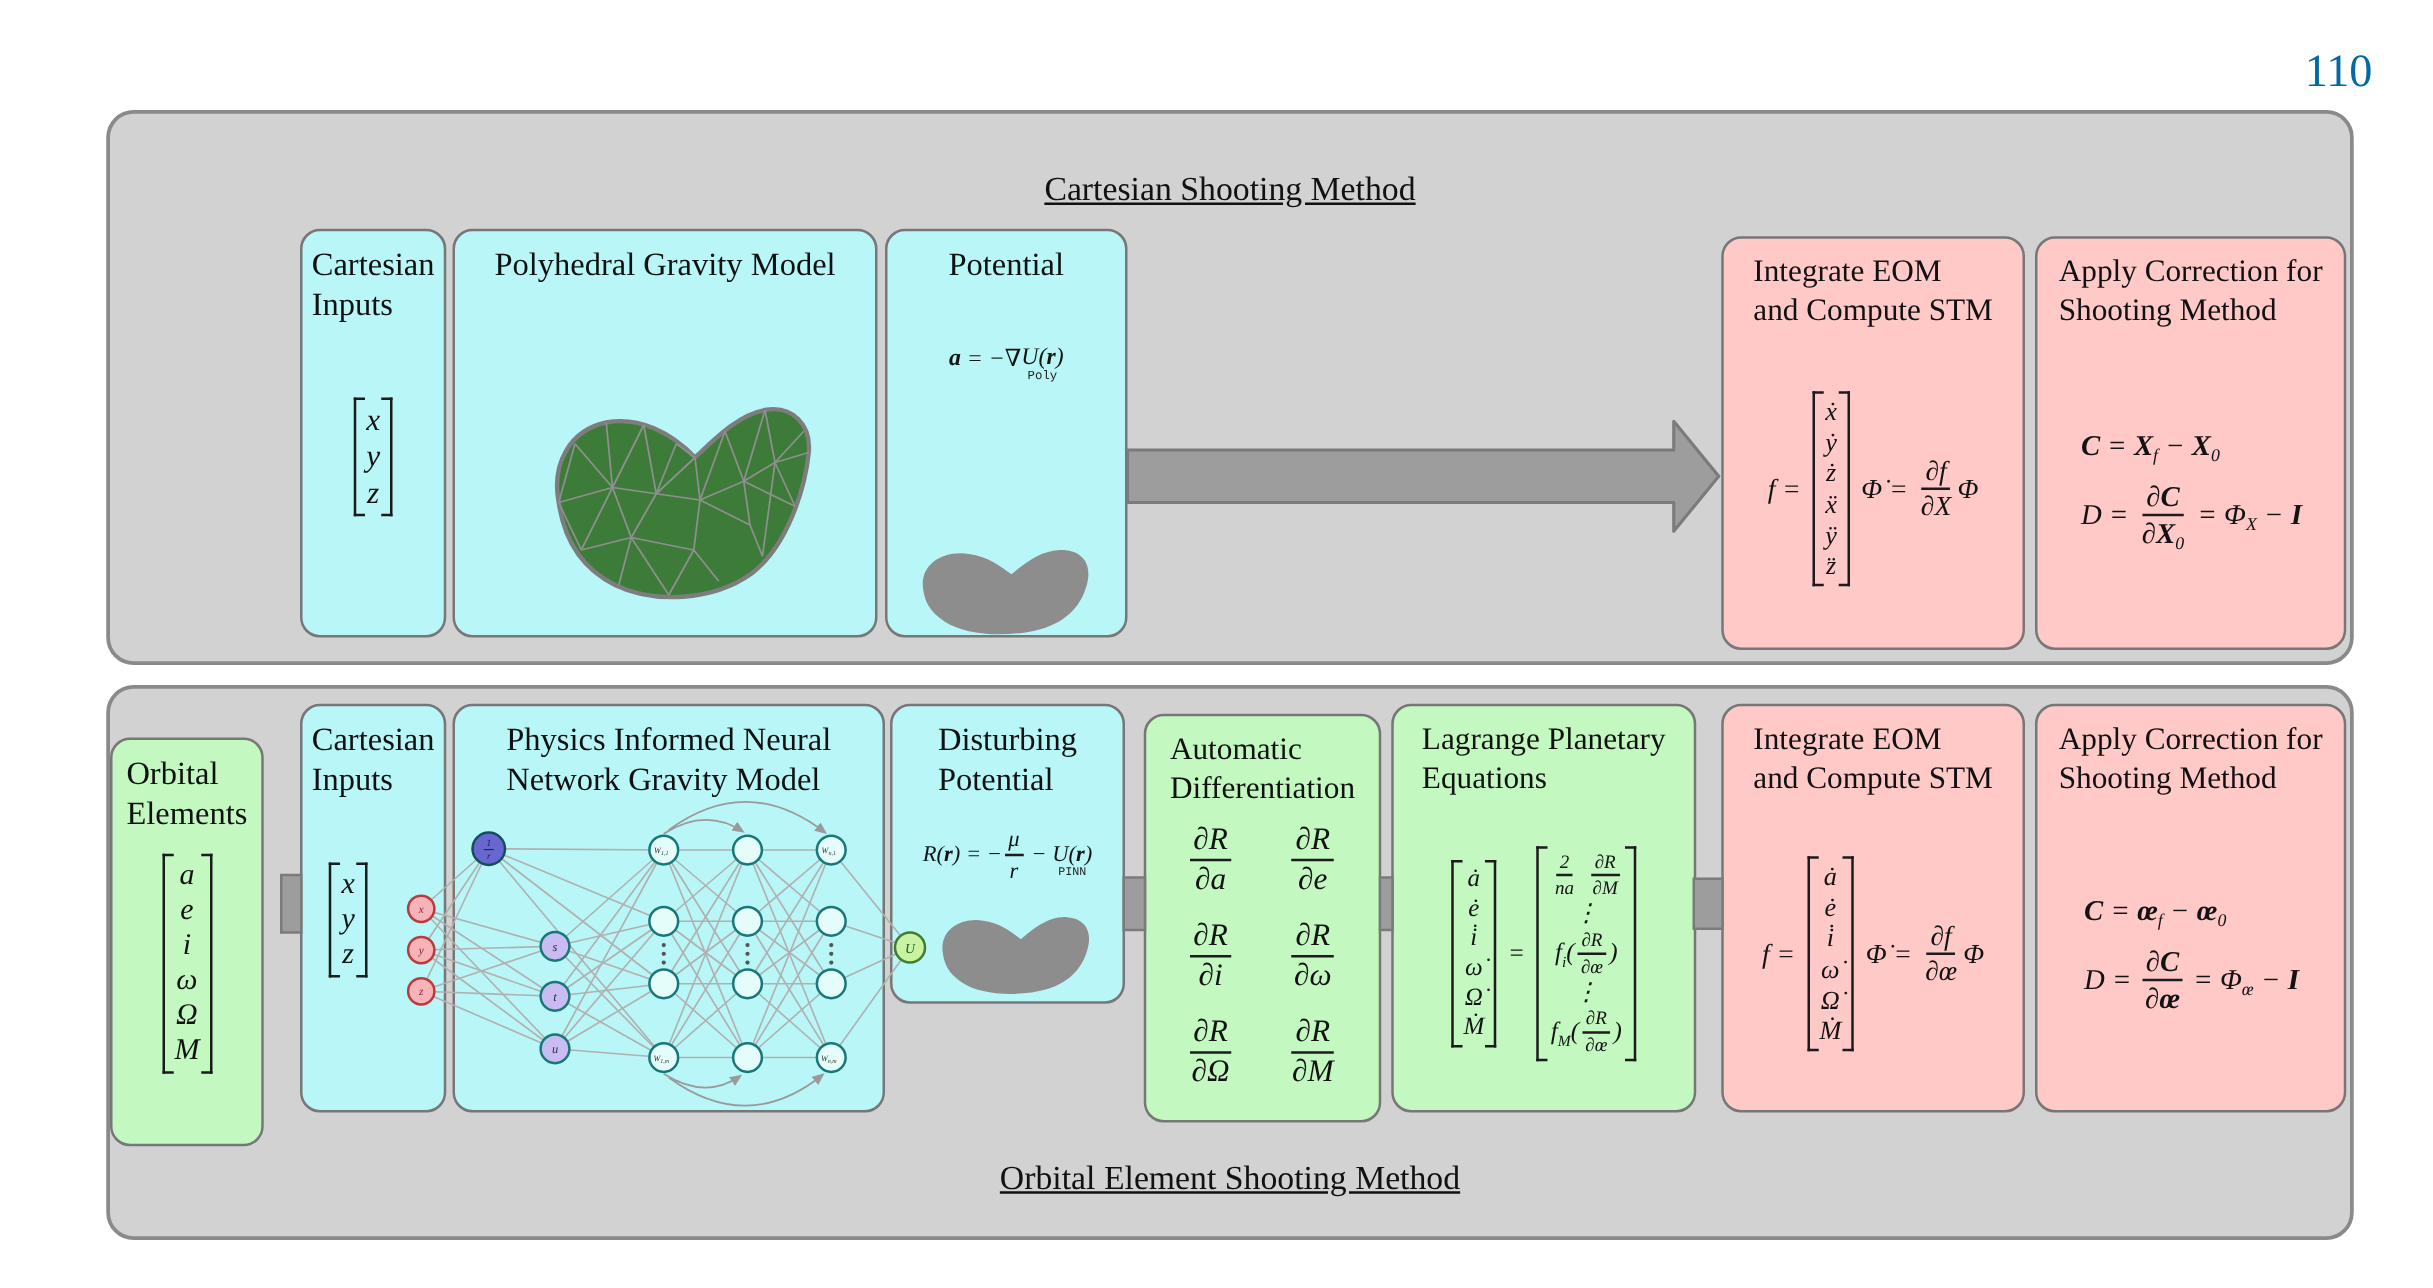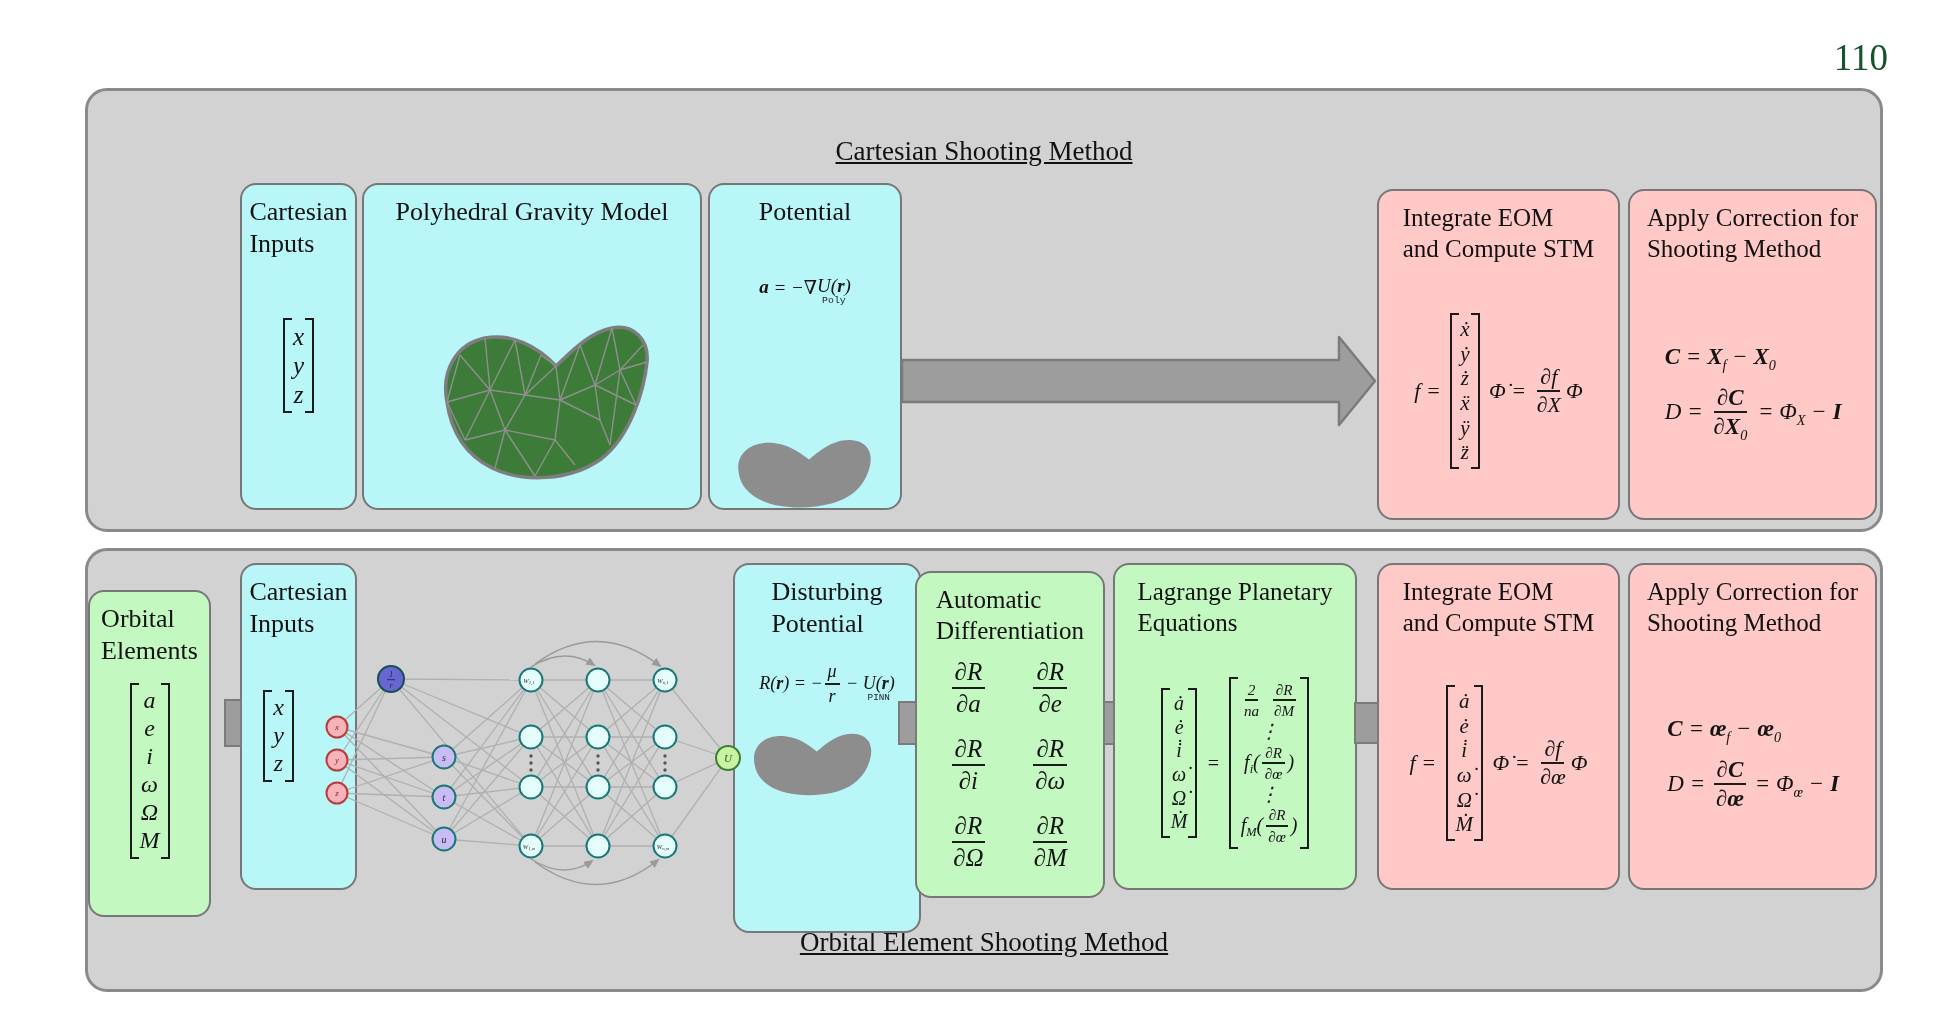--- a/index.html
+++ b/index.html
@@ -1,18 +1,18 @@
 <!DOCTYPE html>
 <html><head>
 <meta charset="utf-8">
 <style>
   html,body{margin:0;padding:0;background:#ffffff;}
   .page{position:relative;width:1946px;height:1030px;background:#ffffff;overflow:hidden;
         font-family:"Liberation Serif","DejaVu Serif",serif;color:#151515;}
-  .page-number{position:absolute;top:36px;right:58px;font-size:37px;color:#14532d;}
+  .page-number{position:absolute;top:36px;right:48px;font-size:37px;color:#0369a1;}
   .shell{position:absolute;background:#d2d2d2;border:3px solid #8a8a8a;border-radius:22px;box-sizing:border-box;}
   .shell-title{position:absolute;left:0;right:0;text-align:center;font-size:27px;color:#111;text-decoration:underline;}
   .panel{position:absolute;box-sizing:border-box;border:2.5px solid #777;border-radius:16px;
          display:flex;flex-direction:column;align-items:center;}
   .cyan{background:#b8f6f8;}
   .green{background:#c3f8c0;}
   .pink{background:#ffc9c7;}
   .panel-title{font-size:26px;line-height:1.24;text-align:left;white-space:pre-line;padding-top:11px;color:#111;}
   .panel-title.small{font-size:25px;}
   
@@ -224,22 +224,26 @@
           <span class="vrow">
             <span class="mt">y</span>
           </span>
           <span class="vrow">
             <span class="mt">z</span>
           </span>
         </span>
       </div>
   </div>
 
-
-  <div class="panel cyan" style="left:712px;top:563px;width:188px;height:370px;margin-left:21px;">
+  <div class="panel cyan" style="left:362px;top:563px;width:346px;height:327px;">
+    <div class="panel-title">Physics Informed Neural
+Network Gravity Model</div>
+  </div>
+
+  <div class="panel cyan" style="left:712px;top:563px;width:188px;height:240px;">
     <div class="panel-title">Disturbing
 Potential</div>
     <div class="math m-disturb">
         <span class="mt">R(</span>
         <span class="mt mb">r</span>
         <span class="mt">) = −</span>
         <span class="frac">
           <span class="fr-n">
             <span class="mt">μ</span>
           </span>

